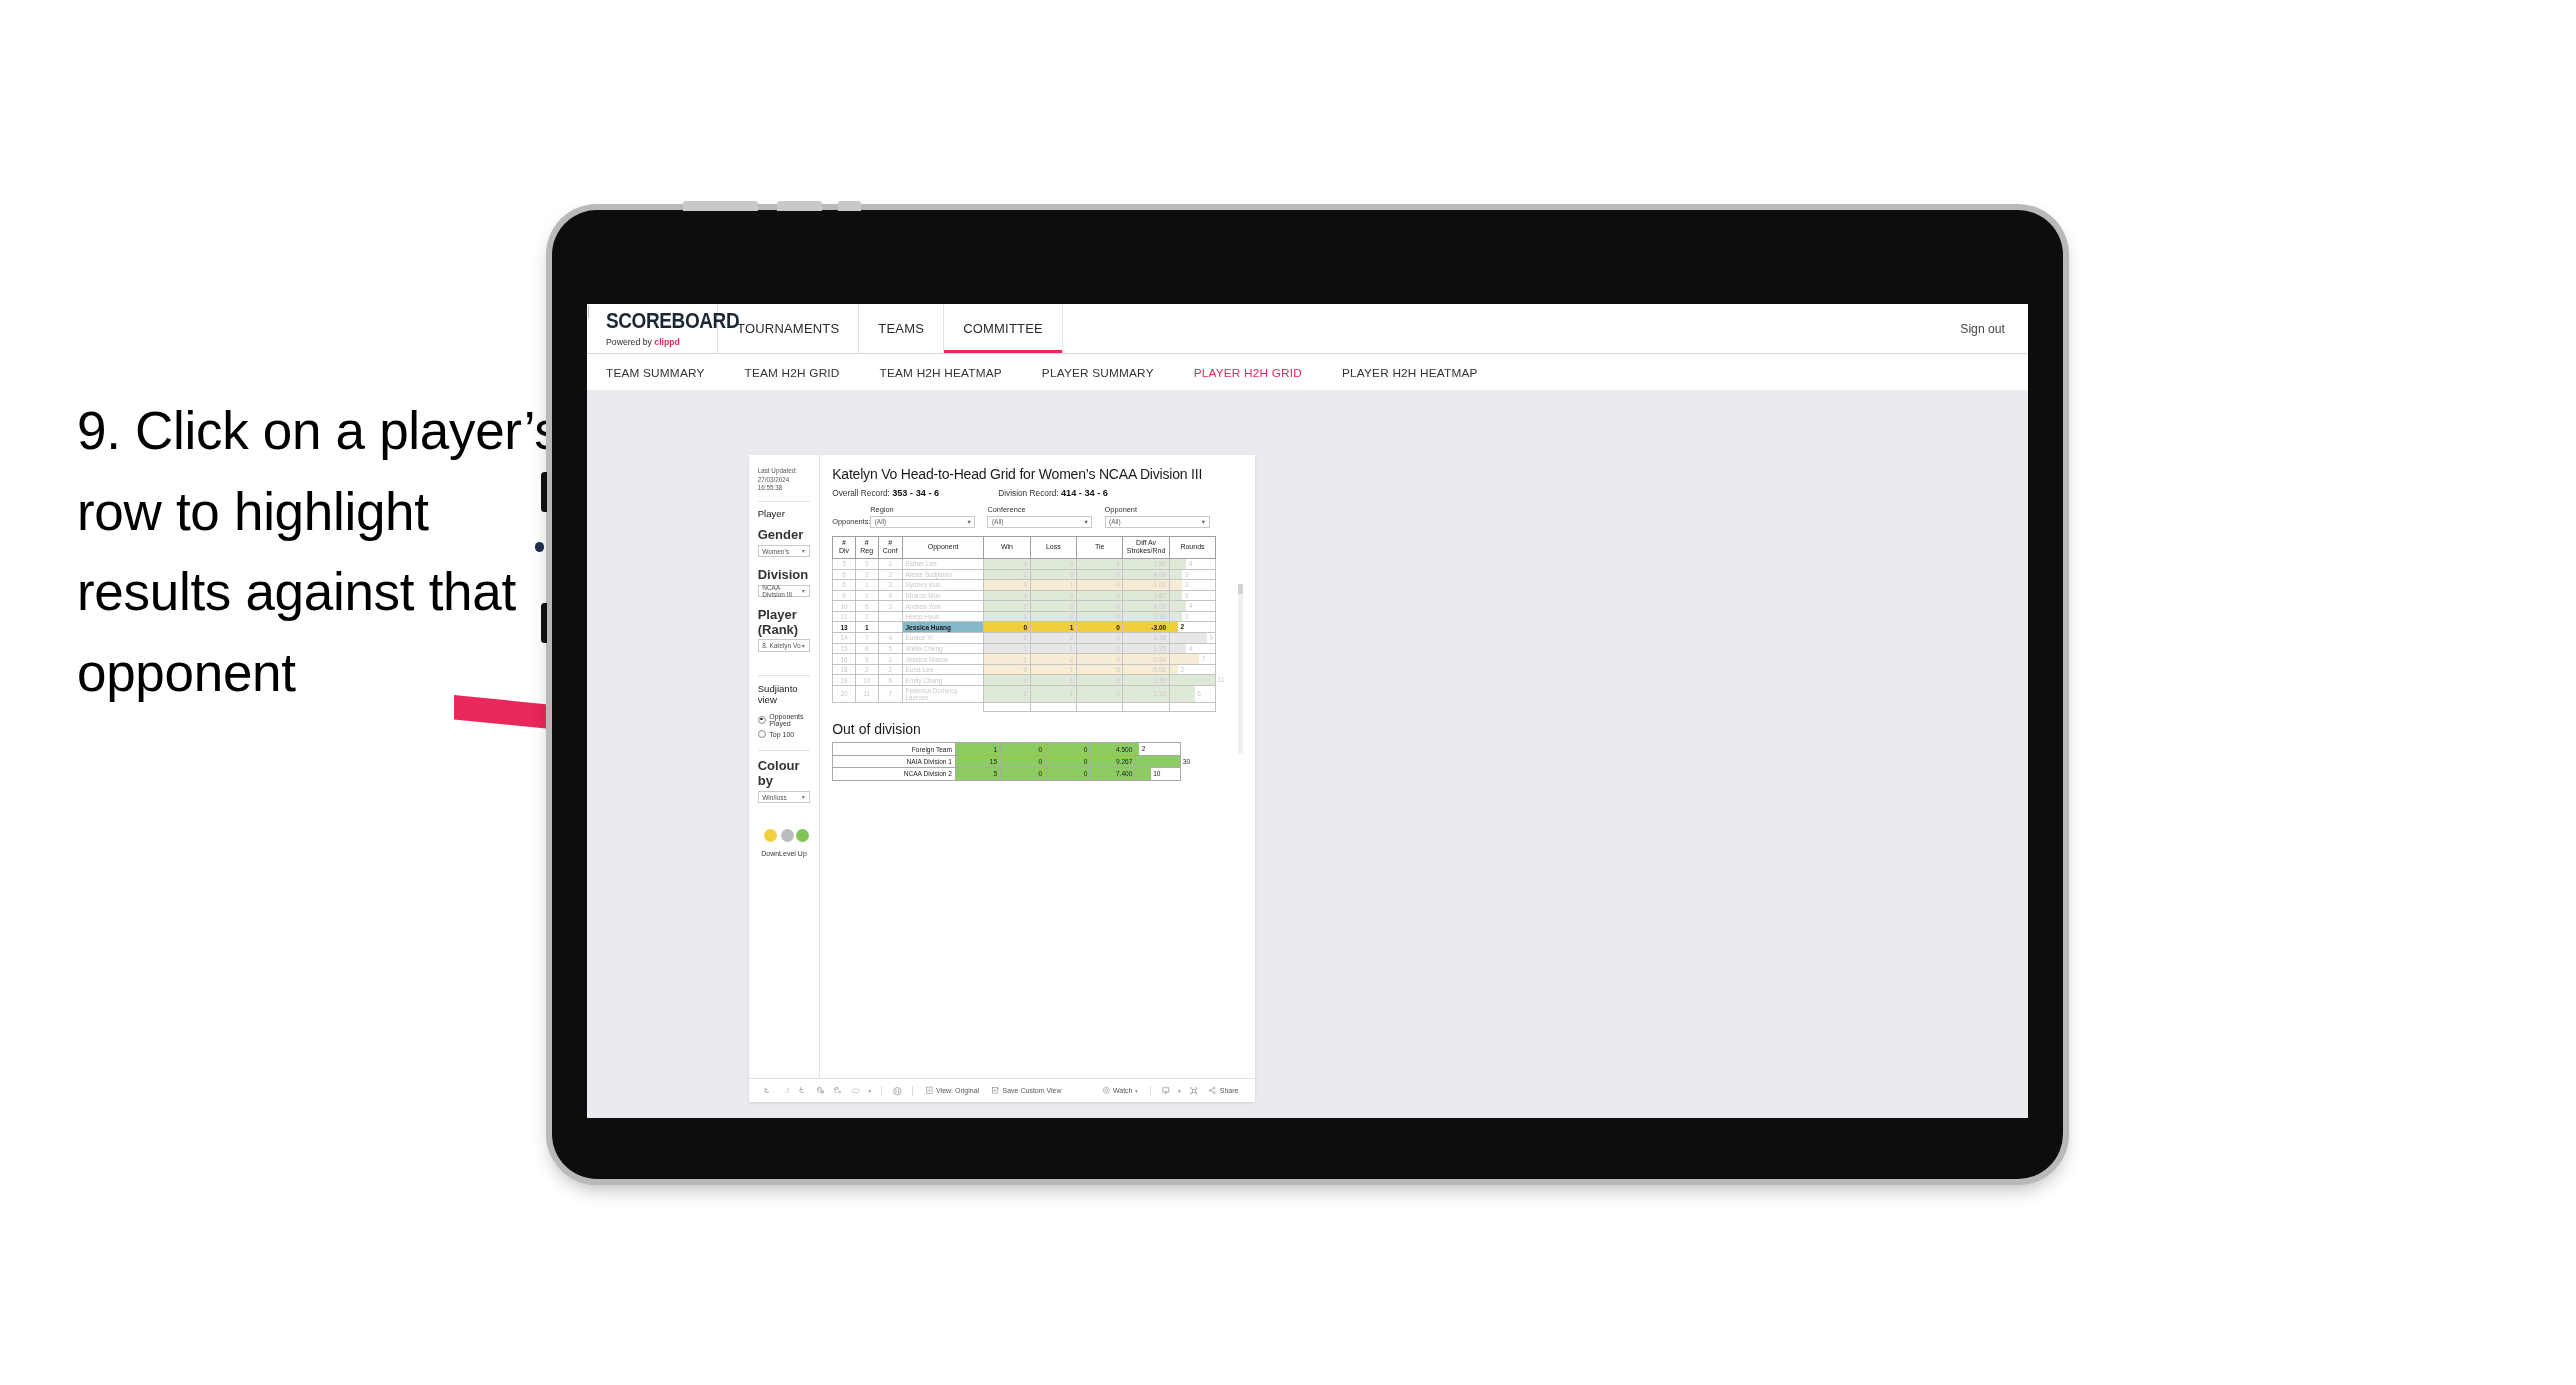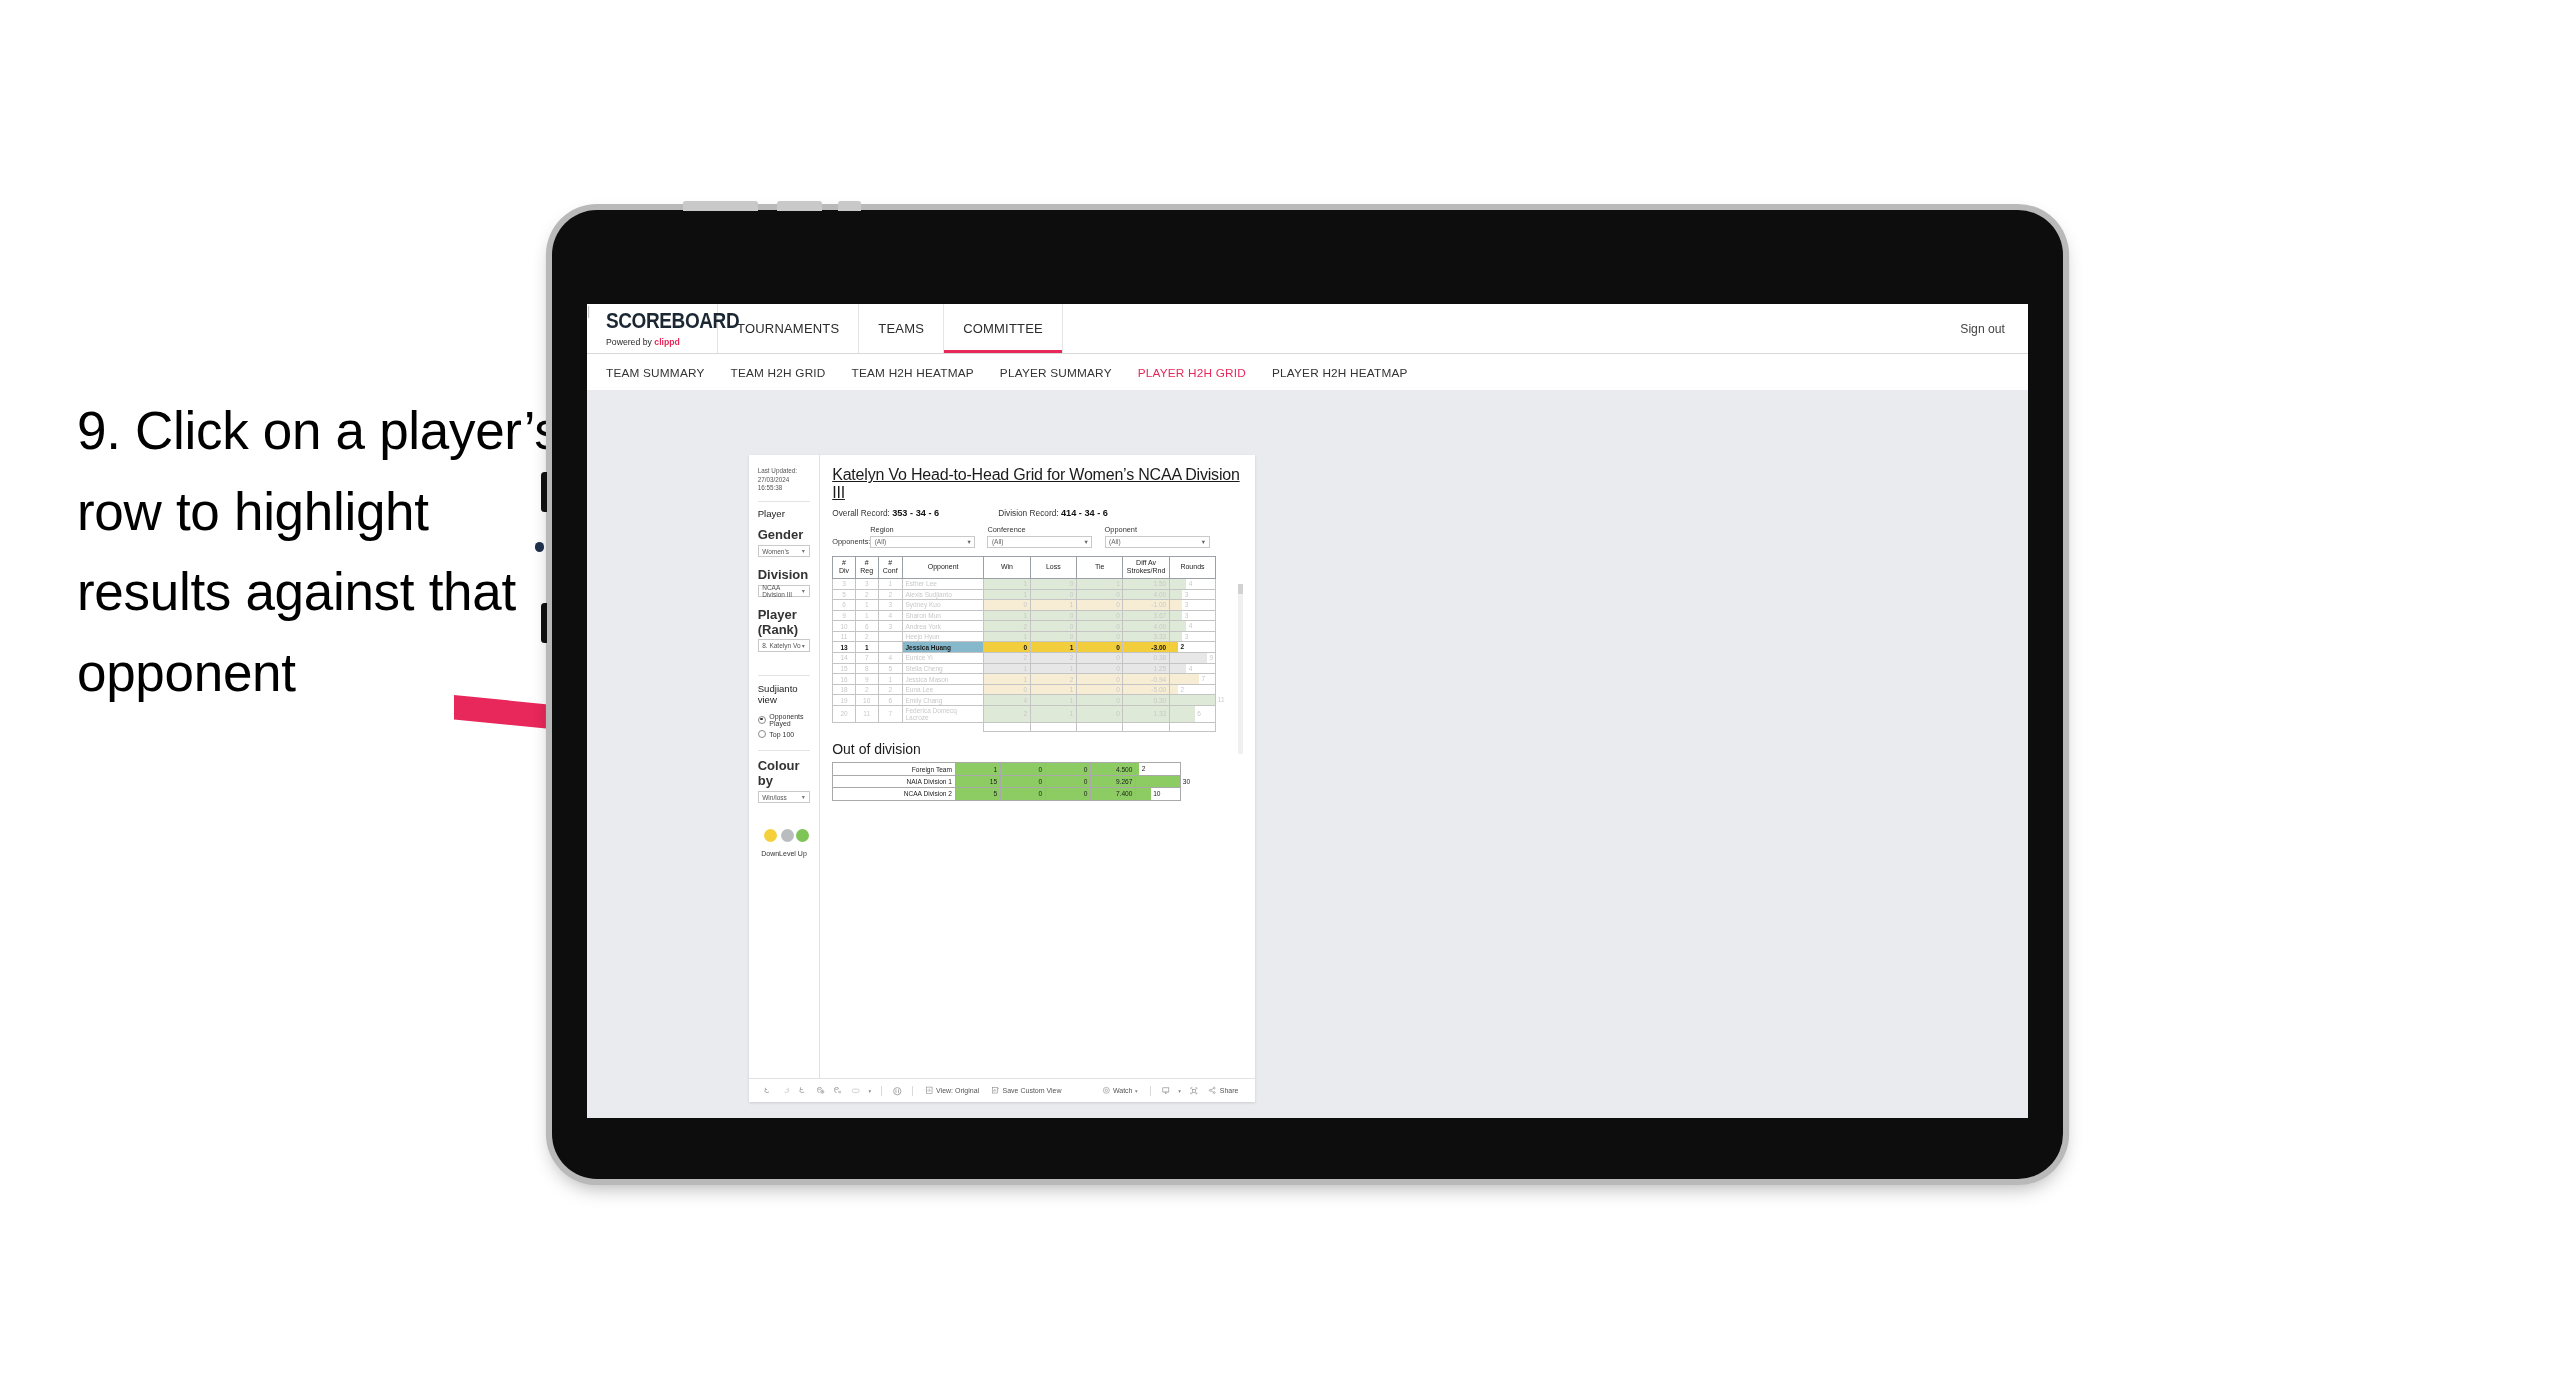--- a/index.html
+++ b/index.html
@@ -46,21 +46,21 @@
   .logo-sub{font-size:8.7px;color:#2a2a2a;margin-top:7px;}
   .logo-sub b{color:#e8275a;font-weight:bold;}
   .topnav-item{display:flex;align-items:center;padding:0 19px;font-size:13px;color:#2b2b2b;
     border-right:0.9px solid #e4e4e4;box-sizing:border-box;position:relative;letter-spacing:0.2px;}
   .topnav-item.active::after{content:"";position:absolute;left:0;right:0;bottom:0;height:2.6px;background:#e8275a;}
   #topnav-spacer{flex:1;}
   #signout{display:flex;align-items:center;gap:14px;padding-right:23px;font-size:12.2px;color:#444;}
   #signout .bar{color:#bbb;}
 
   
-  #subnav{height:37px;background:#fff;display:flex;align-items:center;gap:26px;padding-left:19px;
+  #subnav{height:37px;background:#fff;display:flex;align-items:center;gap:40px;padding-left:19px;
     border-bottom:0.9px solid #dcdcdc;font-size:11.8px;color:#333;letter-spacing:0.2px;}
   #subnav .sub.active{color:#e8275a;}
 
   
   #workspace{position:absolute;left:0;right:0;top:86px;bottom:0;background:#e9ebee;}
   #viz{position:absolute;left:162px;top:65px;width:506px;bottom:15.7px;background:#fff;
        box-shadow:0 0.9px 2.6px rgba(0,0,0,.13);display:flex;flex-direction:column;}
   #viz-body{flex:1;display:flex;overflow:hidden;}
 
   
@@ -76,21 +76,21 @@
   .radio-row{display:flex;align-items:center;gap:3.5px;margin-bottom:3.5px;font-size:7px;color:#333;}
   .radio{width:6.1px;height:6.1px;border:0.9px solid #8a8a8a;border-radius:50%;position:relative;background:#fff;flex:none;}
   .radio.on::after{content:"";position:absolute;left:1.3px;top:1.3px;width:2.6px;height:2.6px;border-radius:50%;background:#333;}
   #legend{display:flex;justify-content:space-between;padding:0 3.5px;margin-top:26px;}
   .lg{text-align:center;}
   .lg .dot{width:13px;height:13px;border-radius:50%;margin:0 auto 7.9px;}
   .lg .cap{font-size:7px;color:#333;}
 
   
   #main{flex:1;padding:11.4px 12.2px 0 12.2px;box-sizing:border-box;overflow:hidden;position:relative;}
-  #title{font-size:16px;color:#1b1b1b;margin-bottom:5.2px;letter-spacing:-0.2px;text-decoration:underline;}
+  #title{font-size:14px;color:#1b1b1b;margin-bottom:5.2px;letter-spacing:-0.2px;}
   #records{display:flex;font-size:8.3px;color:#333;margin-bottom:7.9px;}
   #records .rec{width:166px;}
   #records b{font-size:9.2px;color:#111;}
   #opp-filters{display:flex;align-items:flex-end;gap:0;margin-bottom:7.9px;}
   #opp-lbl{font-size:7.4px;color:#333;width:38px;padding-bottom:1.7px;}
   .offld{width:105px;margin-right:12.2px;}
   .offld .fl{font-size:7.4px;color:#333;margin-bottom:1.7px;}
   .offld .sel{height:9.6px;border:0.9px solid #c9c9c9;background:#fff;display:flex;align-items:center;
               justify-content:space-between;padding:0 3.5px;font-size:6.5px;color:#666;}
 

